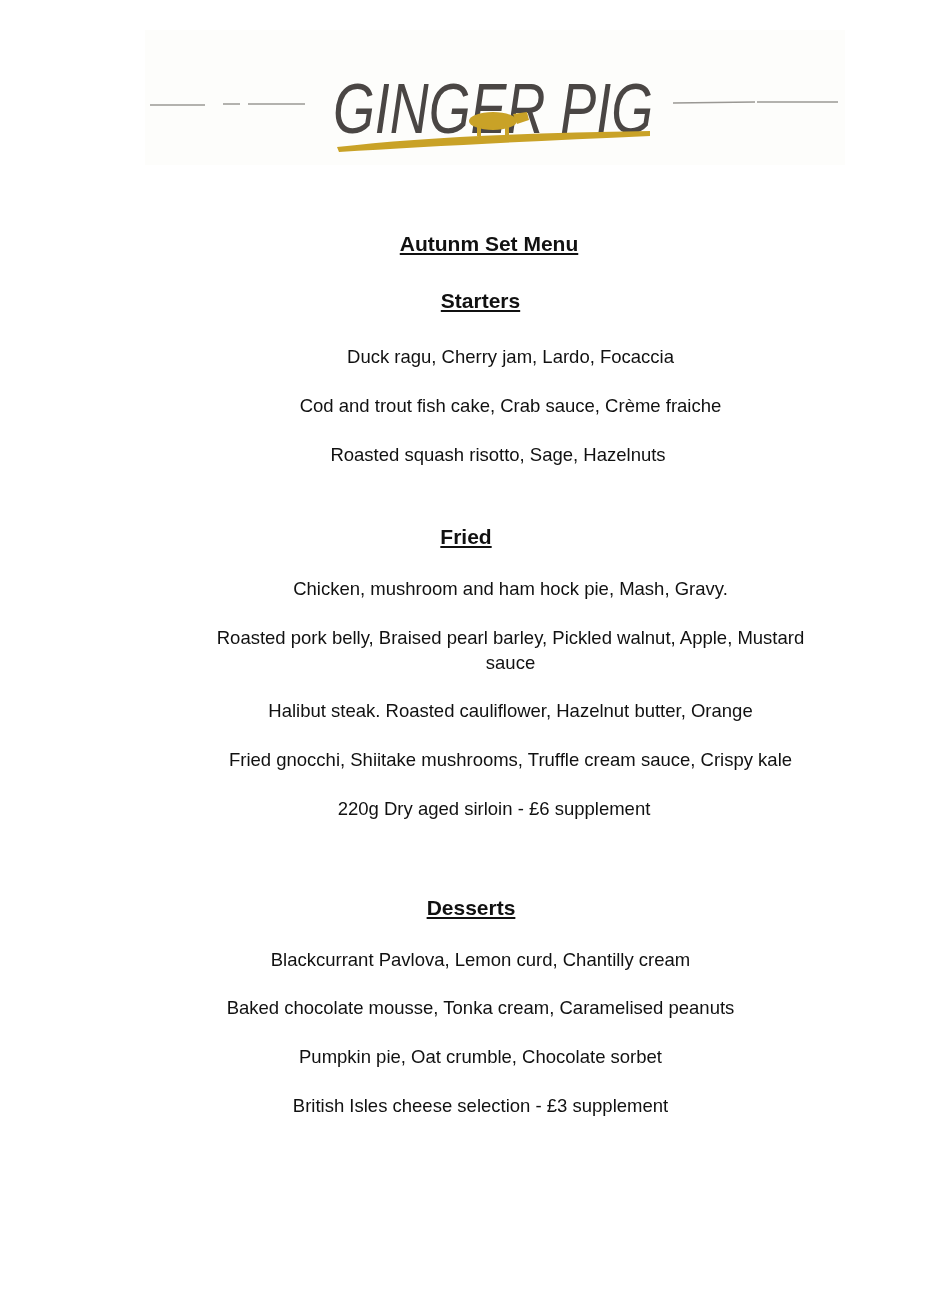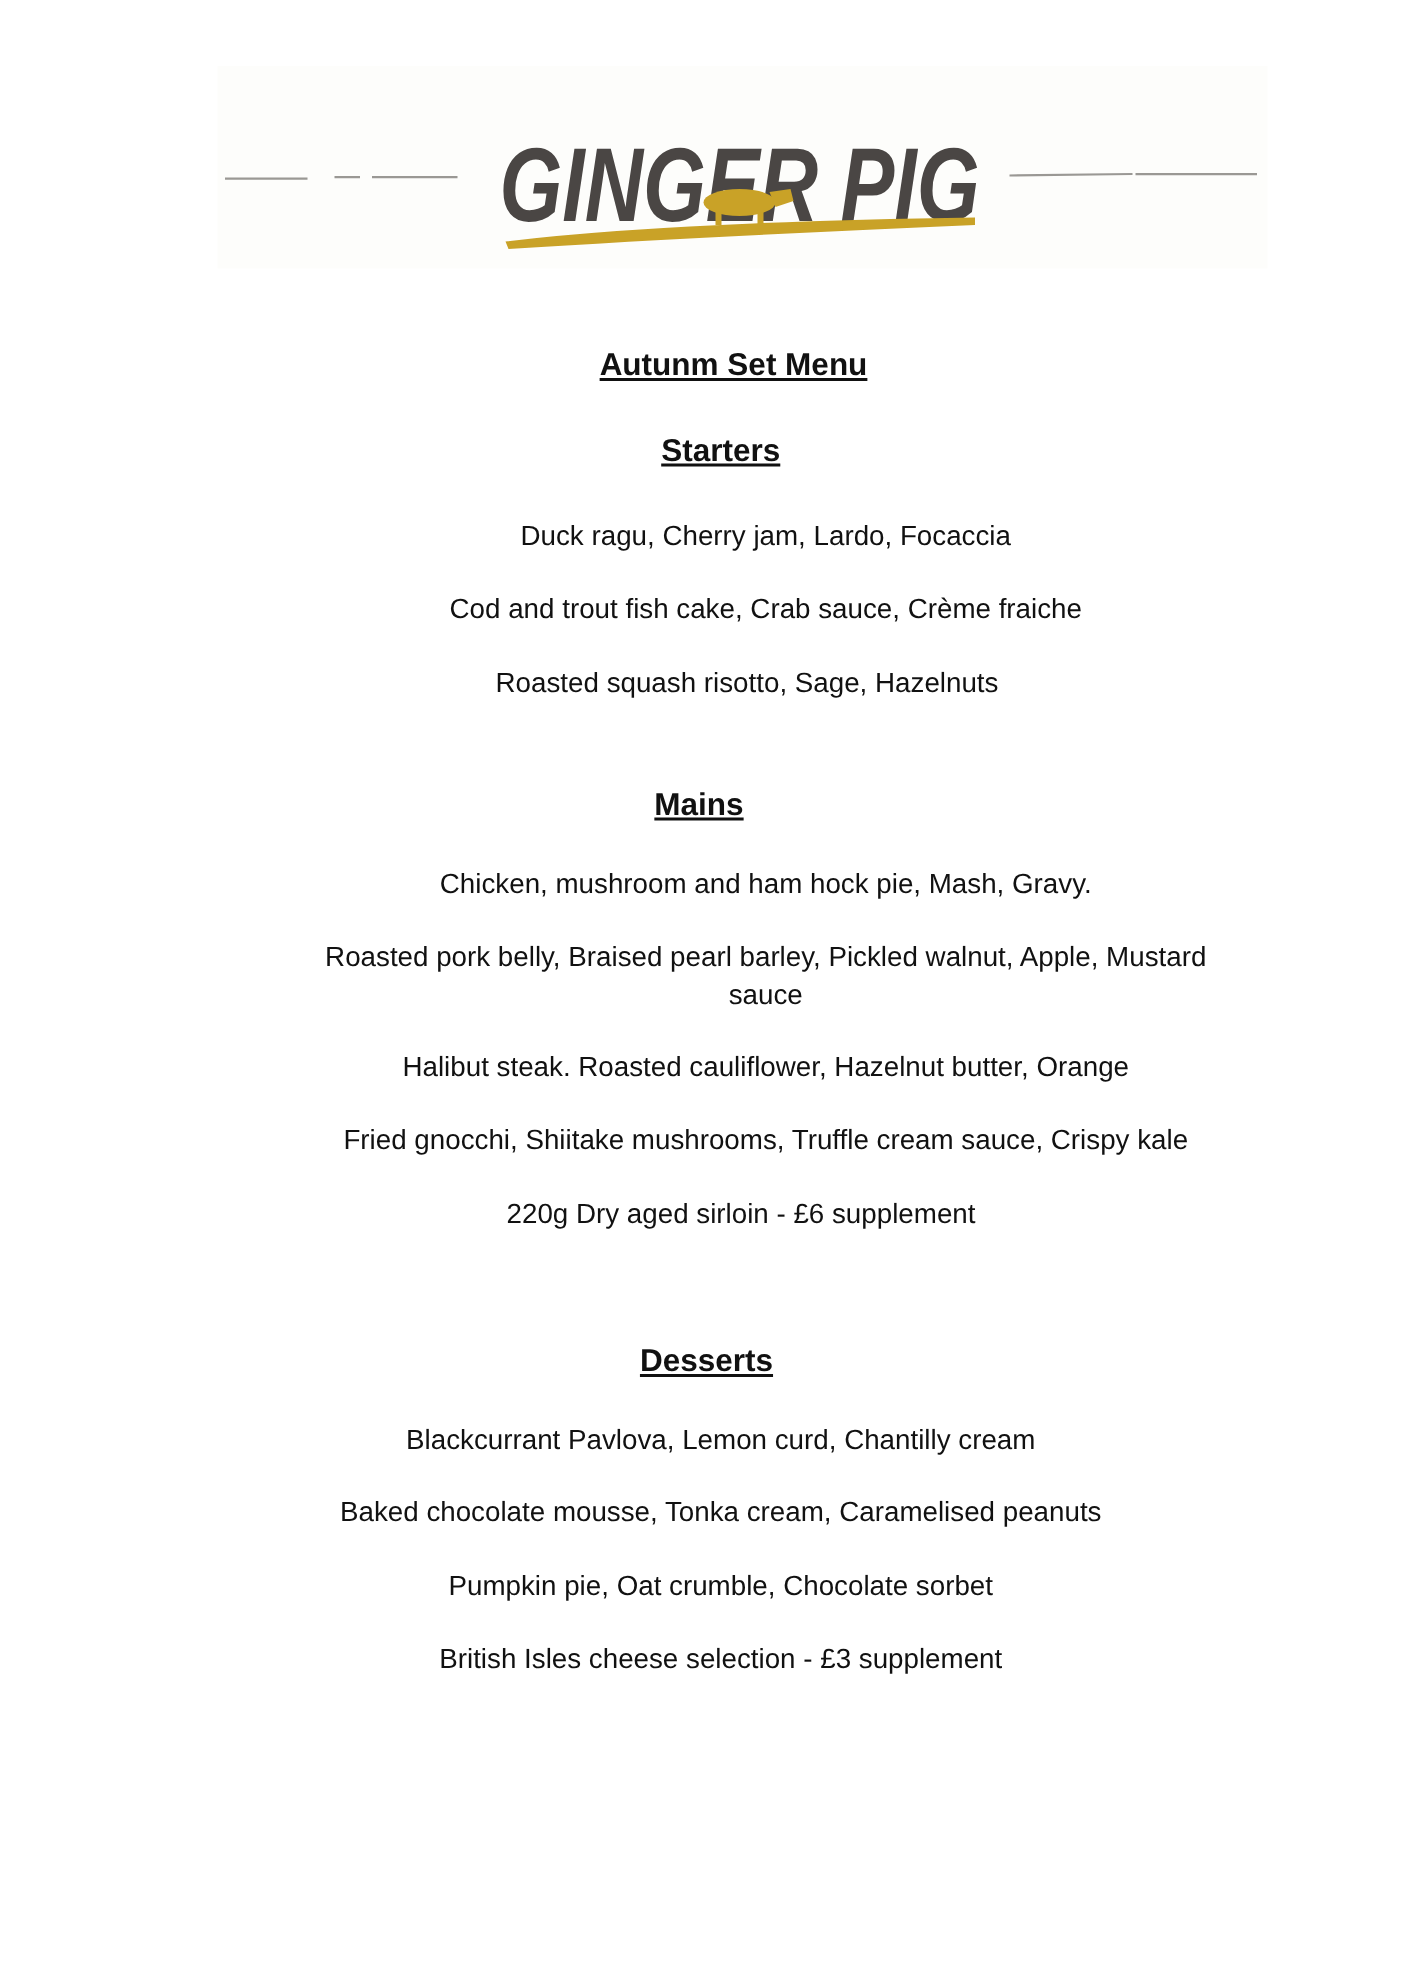--- a/index.html
+++ b/index.html
@@ -1,17 +1,17 @@
 <!DOCTYPE html>
 <html><head>
 <meta charset="utf-8">
 <style>
   html, body { margin:0; padding:0; background:#ffffff; }
   body { width:935px; height:1310px; position:relative; overflow:hidden; font-family:"Liberation Sans", sans-serif; color:#111; }
-  .logo-band { position:absolute; left:145px; top:44px; width:700px; height:135px; background:#fdfdfb;font-weight:bold; }
+  .logo-band { position:absolute; left:145px; top:30px; width:700px; height:135px; background:#fdfdfb; }
   .logo-svg { position:absolute; left:0; top:0; }
   .line { position:absolute; text-align:center; font-size:18.5px; white-space:nowrap; }
   .heading { font-weight:bold; text-decoration:underline; font-size:21px; }
   .title { font-weight:bold; text-decoration:underline; font-size:21px; }
 </style>
 </head>
 <body>
 
 <div class="logo-band">
   <svg class="logo-svg" width="700" height="135" viewBox="0 0 700 135">
@@ -37,21 +37,21 @@
   </svg>
 </div>
 
 <div class="line title" style="left:0;width:978px;top:232px;">Autunm Set Menu</div>
 
 <div class="line heading" style="left:0;width:961px;top:289px;">Starters</div>
 <div class="line" style="left:0;width:1021px;top:346px;">Duck ragu, Cherry jam, Lardo, Focaccia</div>
 <div class="line" style="left:0;width:1021px;top:395px;">Cod and trout fish cake, Crab sauce, Crème fraiche</div>
 <div class="line" style="left:0;width:996px;top:444px;">Roasted squash risotto, Sage, Hazelnuts</div>
 
-<div class="line heading" style="left:0;width:932px;top:525px;">Mains</div>
+<div class="line heading" style="left:0;width:932px;top:525px;">Fried</div>
 <div class="line" style="left:0;width:1021px;top:578px;">Chicken, mushroom and ham hock pie, Mash, Gravy.</div>
 <div class="line" style="left:0;width:1021px;top:627px;">Roasted pork belly, Braised pearl barley, Pickled walnut, Apple, Mustard</div>
 <div class="line" style="left:0;width:1021px;top:652px;">sauce</div>
 <div class="line" style="left:0;width:1021px;top:700px;">Halibut steak. Roasted cauliflower, Hazelnut butter, Orange</div>
 <div class="line" style="left:0;width:1021px;top:749px;">Fried gnocchi, Shiitake mushrooms, Truffle cream sauce, Crispy kale</div>
 <div class="line" style="left:0;width:988px;top:798px;">220g Dry aged sirloin - £6 supplement</div>
 
 <div class="line heading" style="left:0;width:942px;top:896px;">Desserts</div>
 <div class="line" style="left:0;width:961px;top:949px;">Blackcurrant Pavlova, Lemon curd, Chantilly cream</div>
 <div class="line" style="left:0;width:961px;top:997px;">Baked chocolate mousse, Tonka cream, Caramelised peanuts</div>

